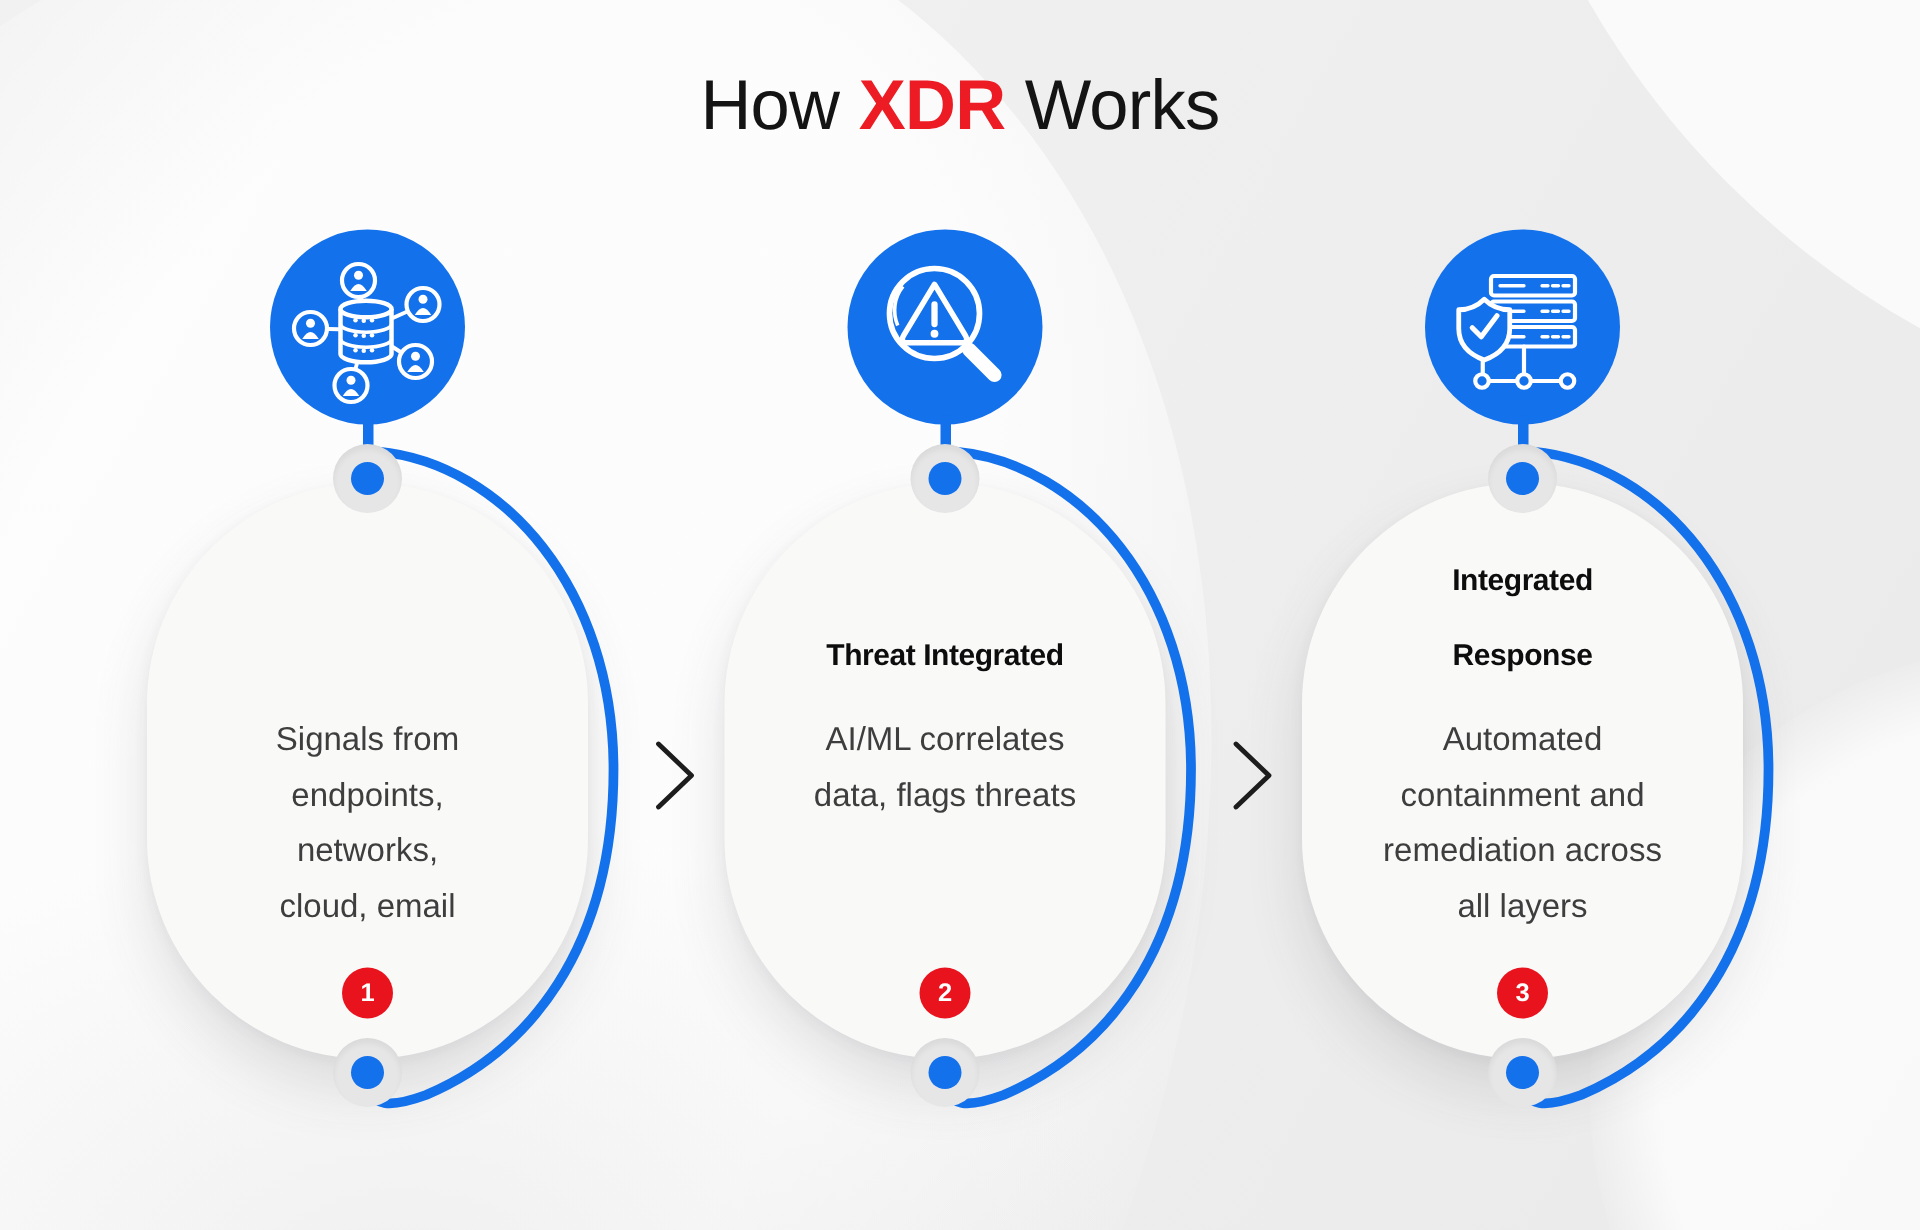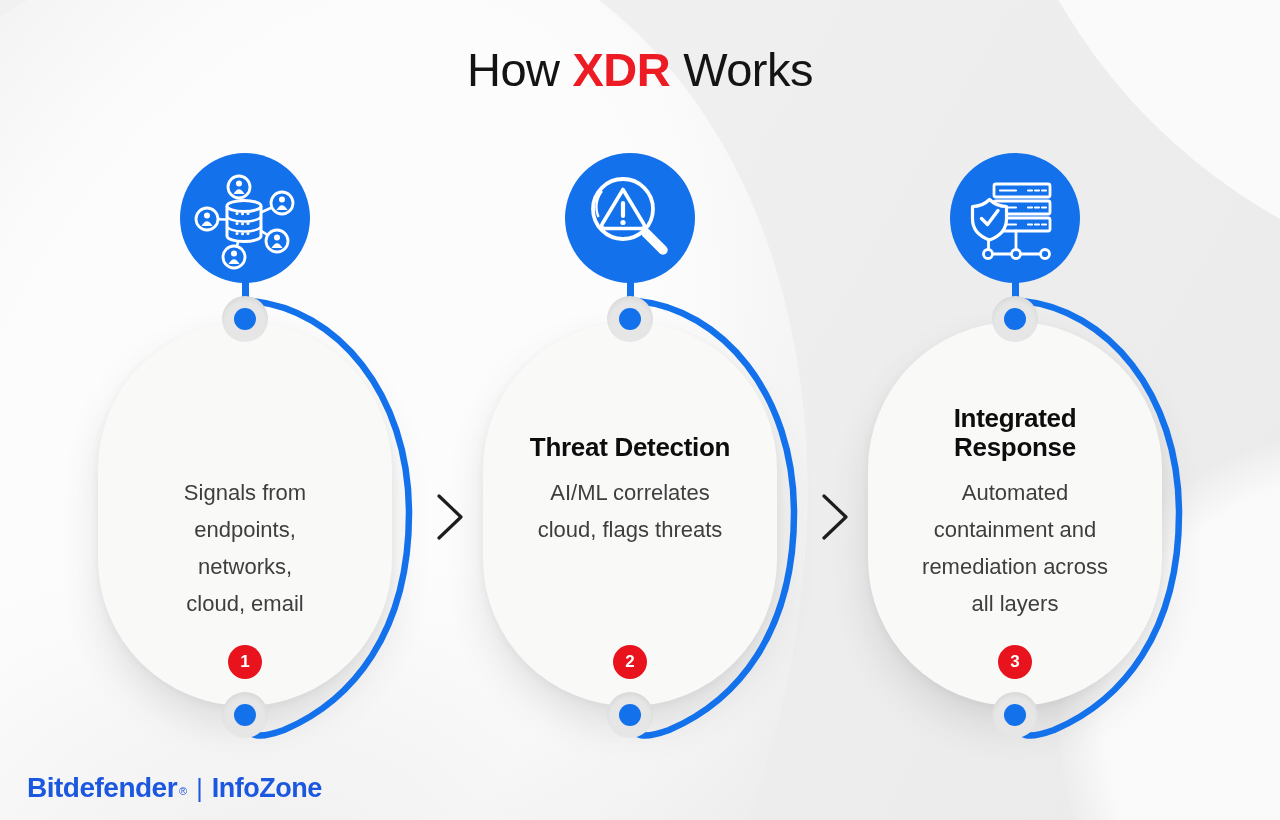--- a/index.html
+++ b/index.html
@@ -33,21 +33,21 @@
     border-radius:50%;background:#1371ec;}
   .icon-circle svg{display:block;width:130px;height:130px;}
 
   .stub{position:absolute;left:143.5px;top:277px;width:7px;height:44px;background:#1371ec;}
 
   .card{position:absolute;left:0;top:322px;width:294px;height:384px;border-radius:150px;
     background:#f9f9f8;
     box-shadow:0 20px 38px rgba(70,70,80,.14),0 3px 9px rgba(70,70,80,.06);}
   .title-wrap{position:absolute;left:0;top:0;width:100%;height:140px;
     display:flex;align-items:flex-end;justify-content:center;}
-  .card-title{font-size:26px;font-weight:700;color:#0d0d0d;line-height:29px;
+  .card-title{font-size:20px;font-weight:700;color:#0d0d0d;line-height:50px;
     text-align:center;white-space:pre-line;letter-spacing:-0.3px;}
   .card-desc{position:absolute;left:0;top:152px;width:100%;
     font-size:22px;color:#3e3e3e;line-height:37px;text-align:center;white-space:pre-line;}
   .badge{position:absolute;left:130px;top:323px;width:34px;height:34px;border-radius:50%;
     background:#e8131d;color:#ffffff;font-size:17px;font-weight:700;
     line-height:34px;text-align:center;}
 
   
   .connector-svg{position:absolute;left:0;top:0;pointer-events:none;}
   .notch{position:absolute;width:46px;height:46px;border-radius:50%;
@@ -133,24 +133,24 @@
           <line x1="81" y1="80" x2="98" y2="97" stroke-width="9.5" stroke-linecap="round"></line>
           <path d="M58 36.5 L78.5 70.5 Q81.5 75.5 75.5 75.5 L40.5 75.5 Q34.5 75.5 37.5 70.5 Z" stroke-width="3.6" stroke-linejoin="round"></path>
           <line x1="58" y1="50" x2="58" y2="63" stroke-width="4.2" stroke-linecap="round"></line>
         </g>
         <circle cx="58" cy="69.5" r="2.6" fill="#ffffff"></circle>
       </svg>
     </div>
     <div class="stub"></div>
     <div class="card">
       <div class="title-wrap">
-          <div class="card-title">Threat Detection</div>
+          <div class="card-title">Threat Integrated</div>
         </div>
       <div class="card-desc">AI/ML correlates
-cloud, flags threats</div>
+data, flags threats</div>
       <div class="badge">2</div>
     </div>
   </div>
 
   <div class="step s3">
     <div class="icon-circle">
       <svg viewBox="0 0 130 130">
         <g fill="none" stroke="#ffffff" stroke-width="2.8" stroke-linecap="round" stroke-linejoin="round">
           <rect x="44" y="31" width="56" height="13" rx="2"></rect>
           <rect x="44" y="48" width="56" height="13" rx="2"></rect>
@@ -208,20 +208,14 @@
     <div class="dot" style="left:1004px;top:704px;"></div>
   </div>
 
   <svg class="chev" style="left:434px;top:492px;" viewBox="0 0 32 50">
     <polyline points="5,4 27,25 5,46" fill="none" stroke="#1d1d1d" stroke-width="3.2" stroke-linecap="round" stroke-linejoin="round"></polyline>
   </svg>
   <svg class="chev" style="left:819px;top:492px;" viewBox="0 0 32 50">
     <polyline points="5,4 27,25 5,46" fill="none" stroke="#1d1d1d" stroke-width="3.2" stroke-linecap="round" stroke-linejoin="round"></polyline>
   </svg>
 
-  <div class="footer">
-    <span class="f-brand">Bitdefender</span>
-    <span class="f-reg">®</span>
-    <span class="f-sep">|</span>
-    <span class="f-prod">InfoZone</span>
-  </div>
 
 </div>
 
 </body></html>

